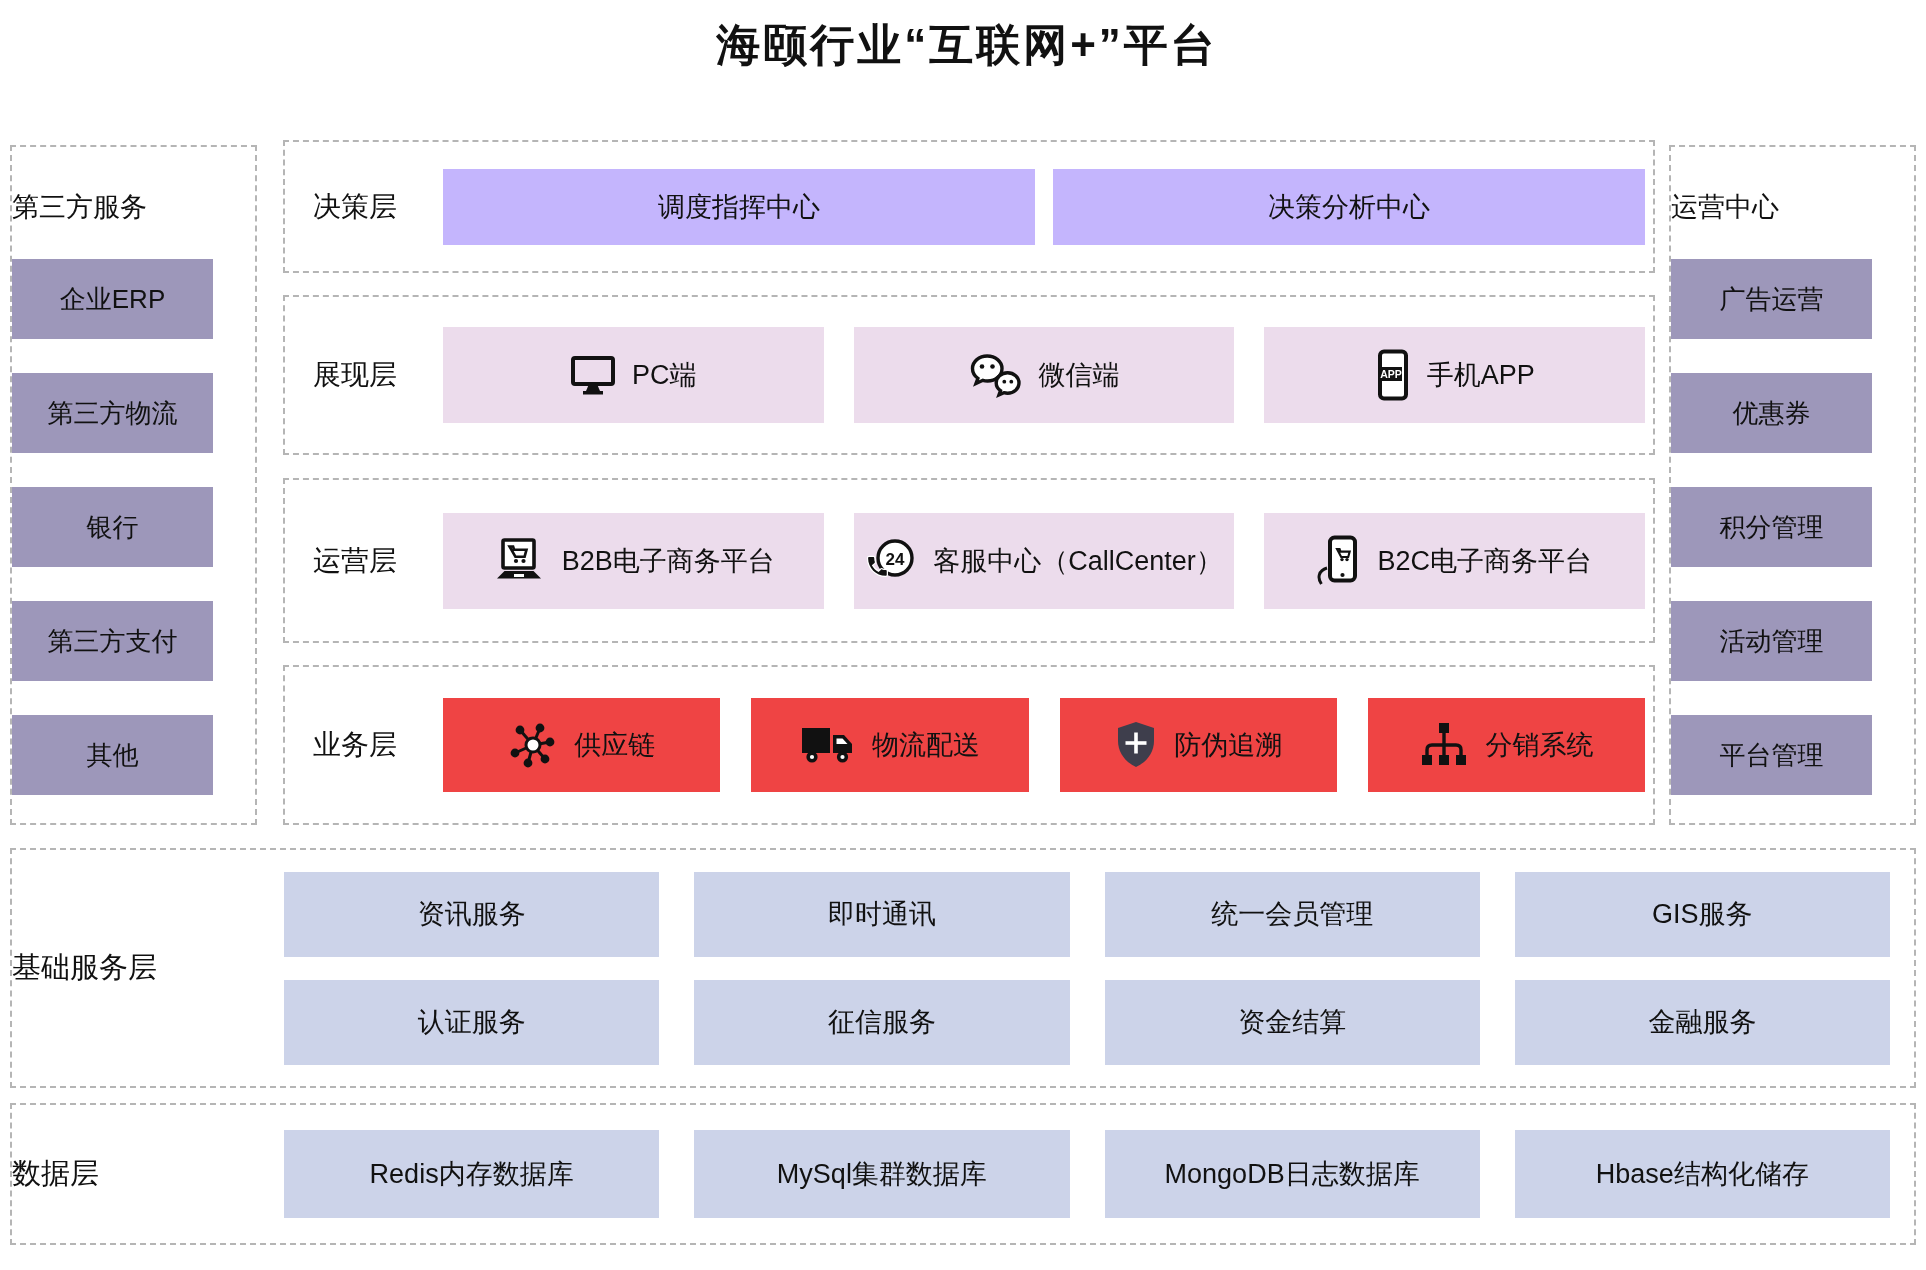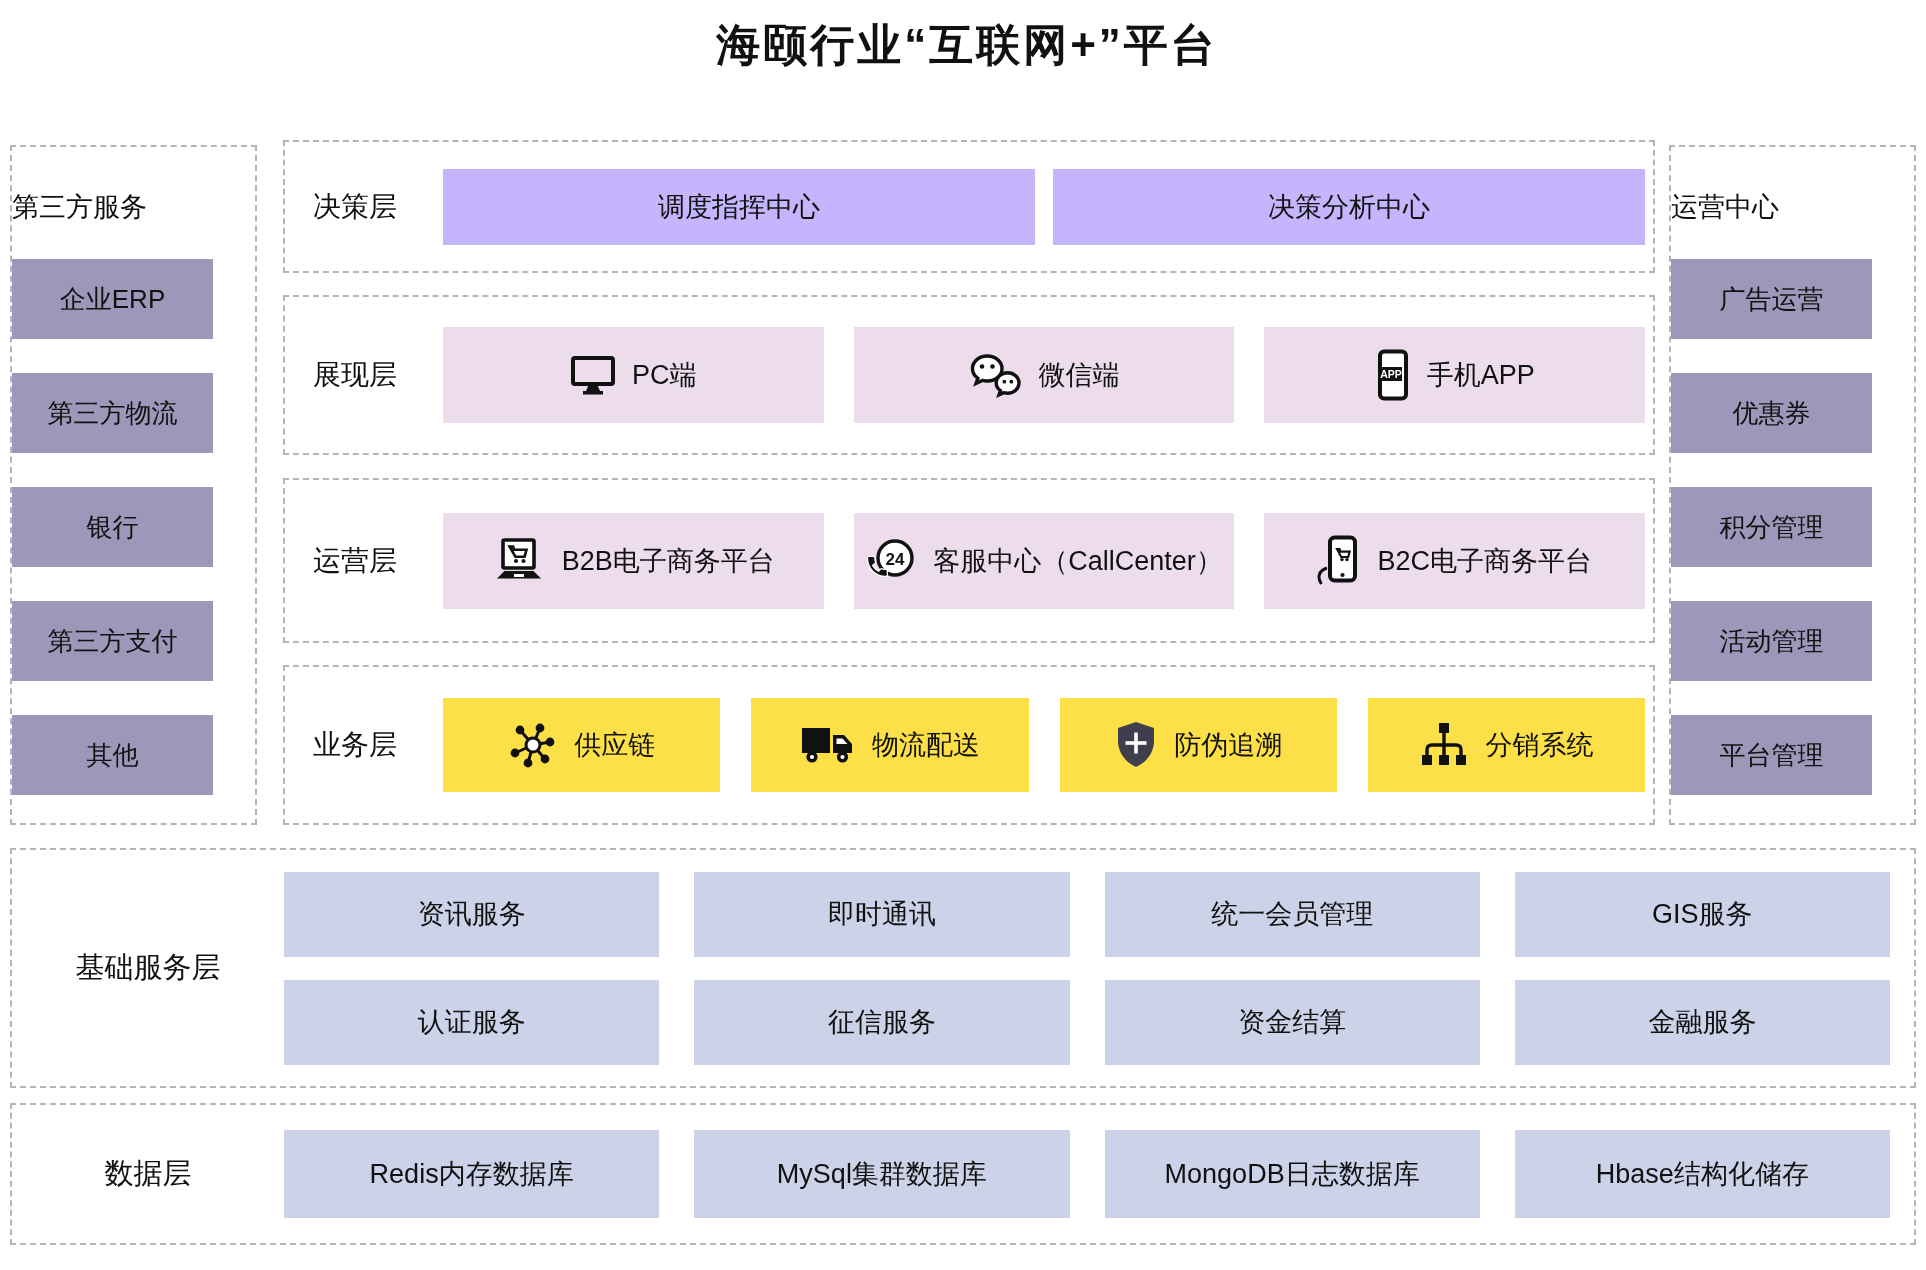--- a/index.html
+++ b/index.html
@@ -36,27 +36,27 @@
   .layer-boxes{flex:1;display:flex;margin-right:8px;}
   #row-decision .layer-boxes{gap:18px;}
   #row-presentation .layer-boxes,#row-operation .layer-boxes{gap:30px;}
   #row-business .layer-boxes{gap:31px;}
   .layer-box{
     flex:1;display:flex;align-items:center;justify-content:center;gap:16px;
     font-size:27px;
   }
   #row-decision .layer-box{height:76px;background:#c4b5fd;}
   #row-presentation .layer-box,#row-operation .layer-box{height:96px;background:#ecdcec;}
-  #row-business .layer-box{height:94px;background:#fde047;}
+  #row-business .layer-box{height:94px;background:#ef4444;}
   .icon{flex:none;display:block;}
   
   .band{display:flex;align-items:center;}
   #base-band{left:10px;top:848px;width:1906px;height:240px;}
   #data-band{left:10px;top:1103px;width:1906px;height:142px;}
-  .band-label{flex:0 0 272px;text-align:center;font-size:29px;}
+  .band-label{flex:0 0 272px;font-size:29px;}
   .band-content{flex:1;display:flex;flex-direction:column;gap:23px;margin-right:24px;}
   .band-row{display:flex;gap:35px;}
   .band-box{
     flex:1;height:85px;background:#ccd3e9;
     display:flex;align-items:center;justify-content:center;font-size:27px;
   }
   #data-band .band-box{height:88px;}
 </style>
 </head>
 <body>

